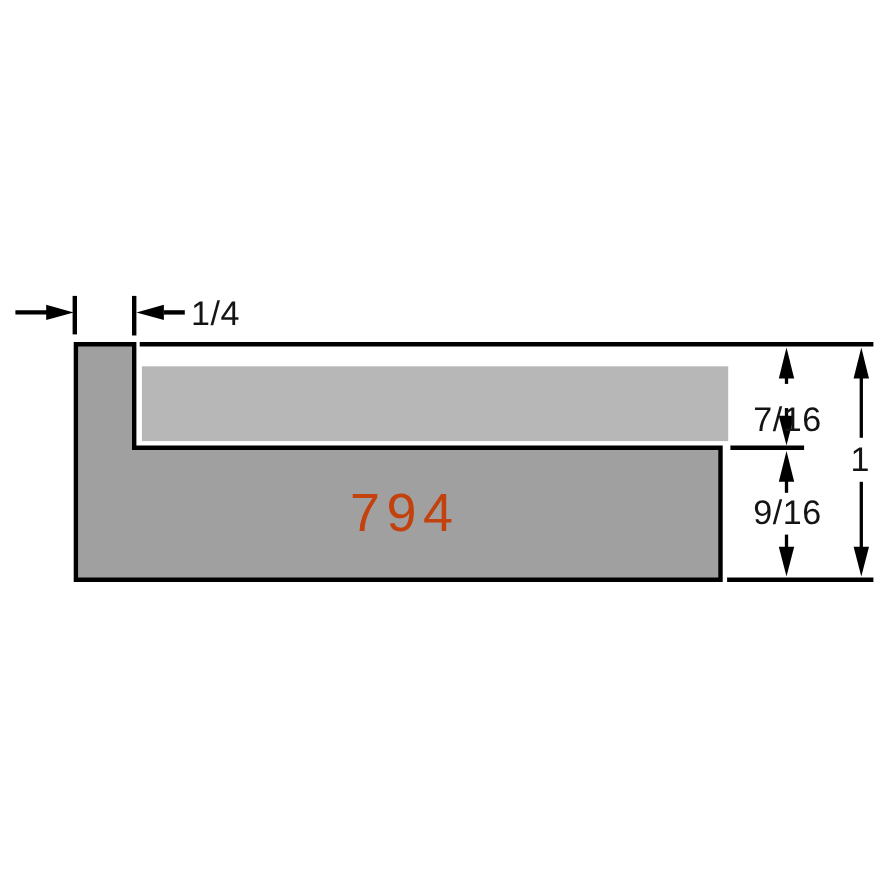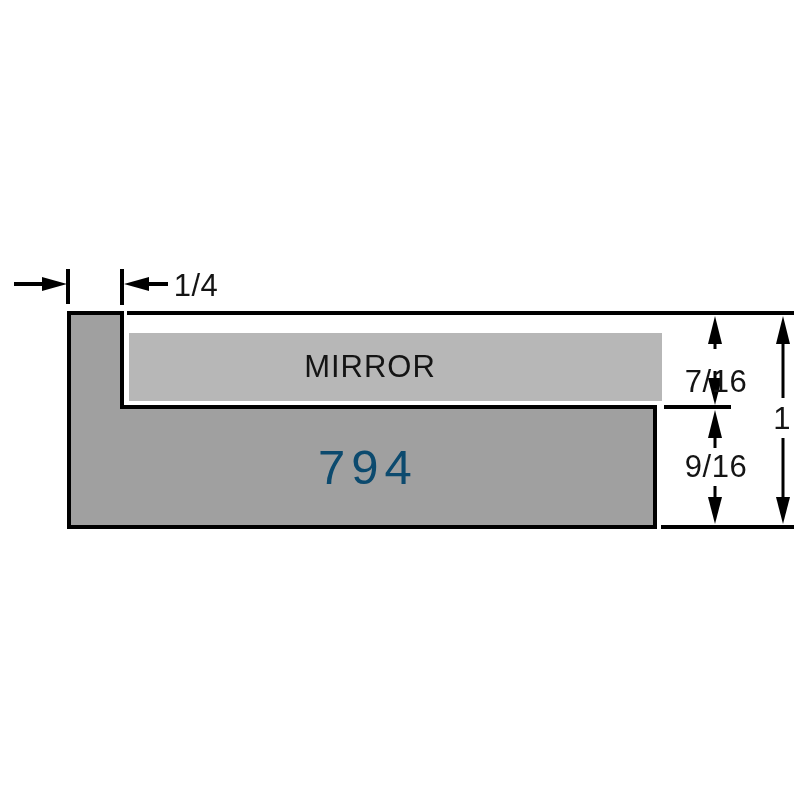--- a/index.html
+++ b/index.html
@@ -26,21 +26,21 @@
     transform: translate(-50%, -50%);
     color: #141414;
     white-space: nowrap;
     line-height: 1;
     font-size: 31px;
     letter-spacing: 0.5px;
   }
   .lbl-profile-number {
     font-size: 49px;
     letter-spacing: 6px;
-    color: #0c4a6e;
+    color: #c2410c;
   }
   .lbl-mirror {
     font-size: 31px;
     letter-spacing: 1px;
   }
 </style>
 </head>
 <body>
 
 <div class="stage">
@@ -73,21 +73,20 @@
     <polygon points="715,524 708,497 722,497" fill="#000000"></polygon>
 
     <polygon points="783,316 776,344 790,344" fill="#000000"></polygon>
     <line x1="783" y1="343" x2="783" y2="398" stroke="#000000" stroke-width="3"></line>
     <line x1="783" y1="438" x2="783" y2="498" stroke="#000000" stroke-width="3"></line>
     <polygon points="783,524 776,497 790,497" fill="#000000"></polygon>
   </svg>
 
   <span class="lbl" style="left:196px; top:285px;">1/4</span>
 
-  <span class="lbl lbl-mirror" style="left:370px; top:366px;">MIRROR</span>
 
   <span class="lbl lbl-profile-number" style="left:368px; top:467px;">794</span>
 
   <span class="lbl" style="left:716px; top:381px;">7/16</span>
 
   <span class="lbl" style="left:716px; top:466px;text-align:center;">9/16</span>
 
   <span class="lbl" style="left:782px; top:418px;">1</span>
 
 </div>

